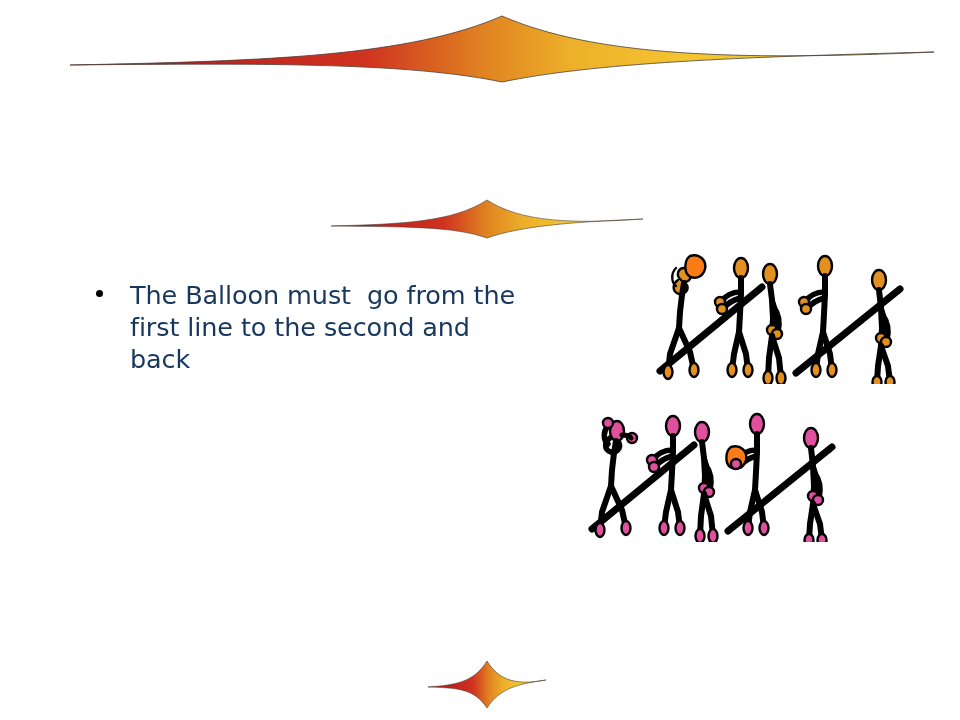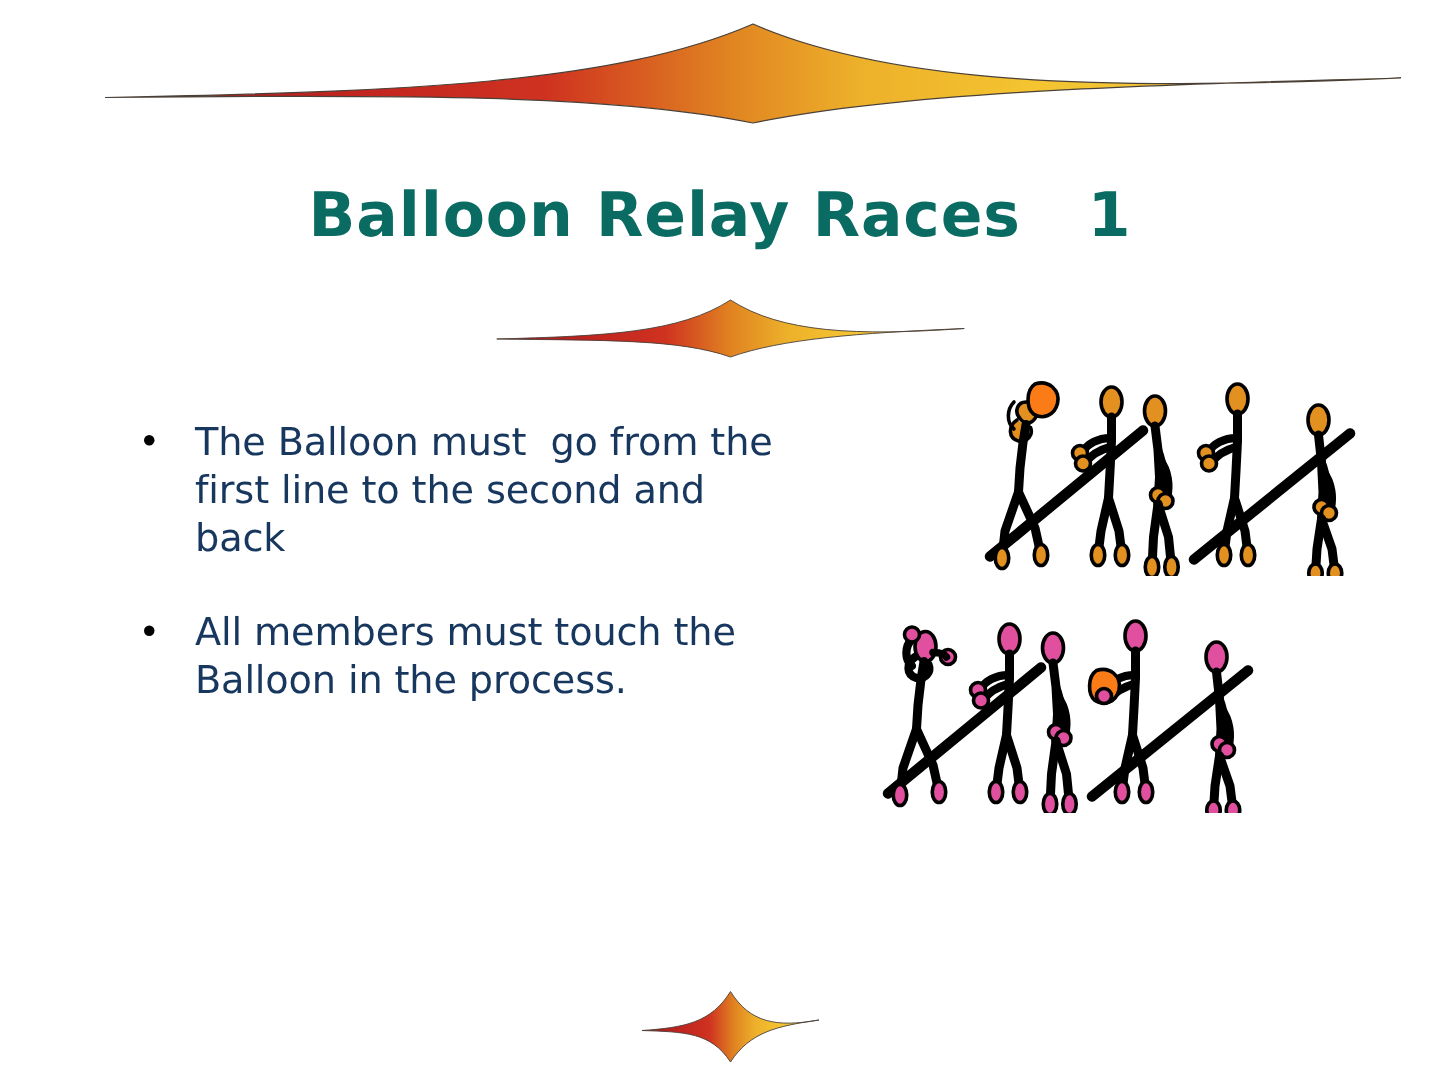--- a/index.html
+++ b/index.html
@@ -108,21 +108,20 @@
         <stop offset="34%" stop-color="#cf3220"></stop>
         <stop offset="48%" stop-color="#e08321"></stop>
         <stop offset="58%" stop-color="#edb02a"></stop>
         <stop offset="72%" stop-color="#f4c531"></stop>
         <stop offset="100%" stop-color="#f0c03a"></stop>
       </linearGradient>
     </defs>
     <path d="M 0,57 C 200,53 340,48 432,8 C 524,48 664,53 864,44 C 664,49 524,55 432,74 C 340,55 200,55 0,57 Z" fill="url(#gradTop)" stroke="#4a4038" stroke-width="0.8"></path>
   </svg>
 
-  <div id="title">Balloon Relay Races   1</div>
 
   <svg class="ornament" id="ornament-mid" viewBox="0 0 312 46" preserveAspectRatio="none">
     <defs>
       <linearGradient id="gradMid" x1="0" y1="0" x2="1" y2="0">
         <stop offset="0%" stop-color="#9e1b1e"></stop>
         <stop offset="20%" stop-color="#c0241f"></stop>
         <stop offset="36%" stop-color="#cf3220"></stop>
         <stop offset="50%" stop-color="#e08321"></stop>
         <stop offset="62%" stop-color="#edb02a"></stop>
         <stop offset="76%" stop-color="#f4c531"></stop>
@@ -132,24 +131,20 @@
     <path d="M 0,30 C 72,28 122,26 156,4 C 190,26 240,28 312,23 C 240,26 190,30 156,42 C 122,30 72,31 0,30 Z" fill="url(#gradMid)" stroke="#4a4038" stroke-width="0.6"></path>
   </svg>
 
   <div id="body-text">
 
     <div class="bullet-row">
       <div class="bullet-marker"><span class="dot"></span></div>
       <div class="bullet-text">The Balloon must  go from the first line to the second and back</div>
     </div>
 
-    <div class="bullet-row">
-      <div class="bullet-marker"><span class="dot"></span></div>
-      <div class="bullet-text">All members must touch the Balloon in the process.</div>
-    </div>
 
   </div>
 
   <svg id="clipart-orange" viewBox="0 0 268 152">
     <g stroke="#000000" stroke-width="2.4" stroke-linecap="round" stroke-linejoin="round" fill="#e2901f">
 
       <line x1="8" y1="139" x2="110" y2="55" stroke-width="7"></line>
       <line x1="144" y1="141" x2="248" y2="57" stroke-width="7"></line>
 
       <g>

